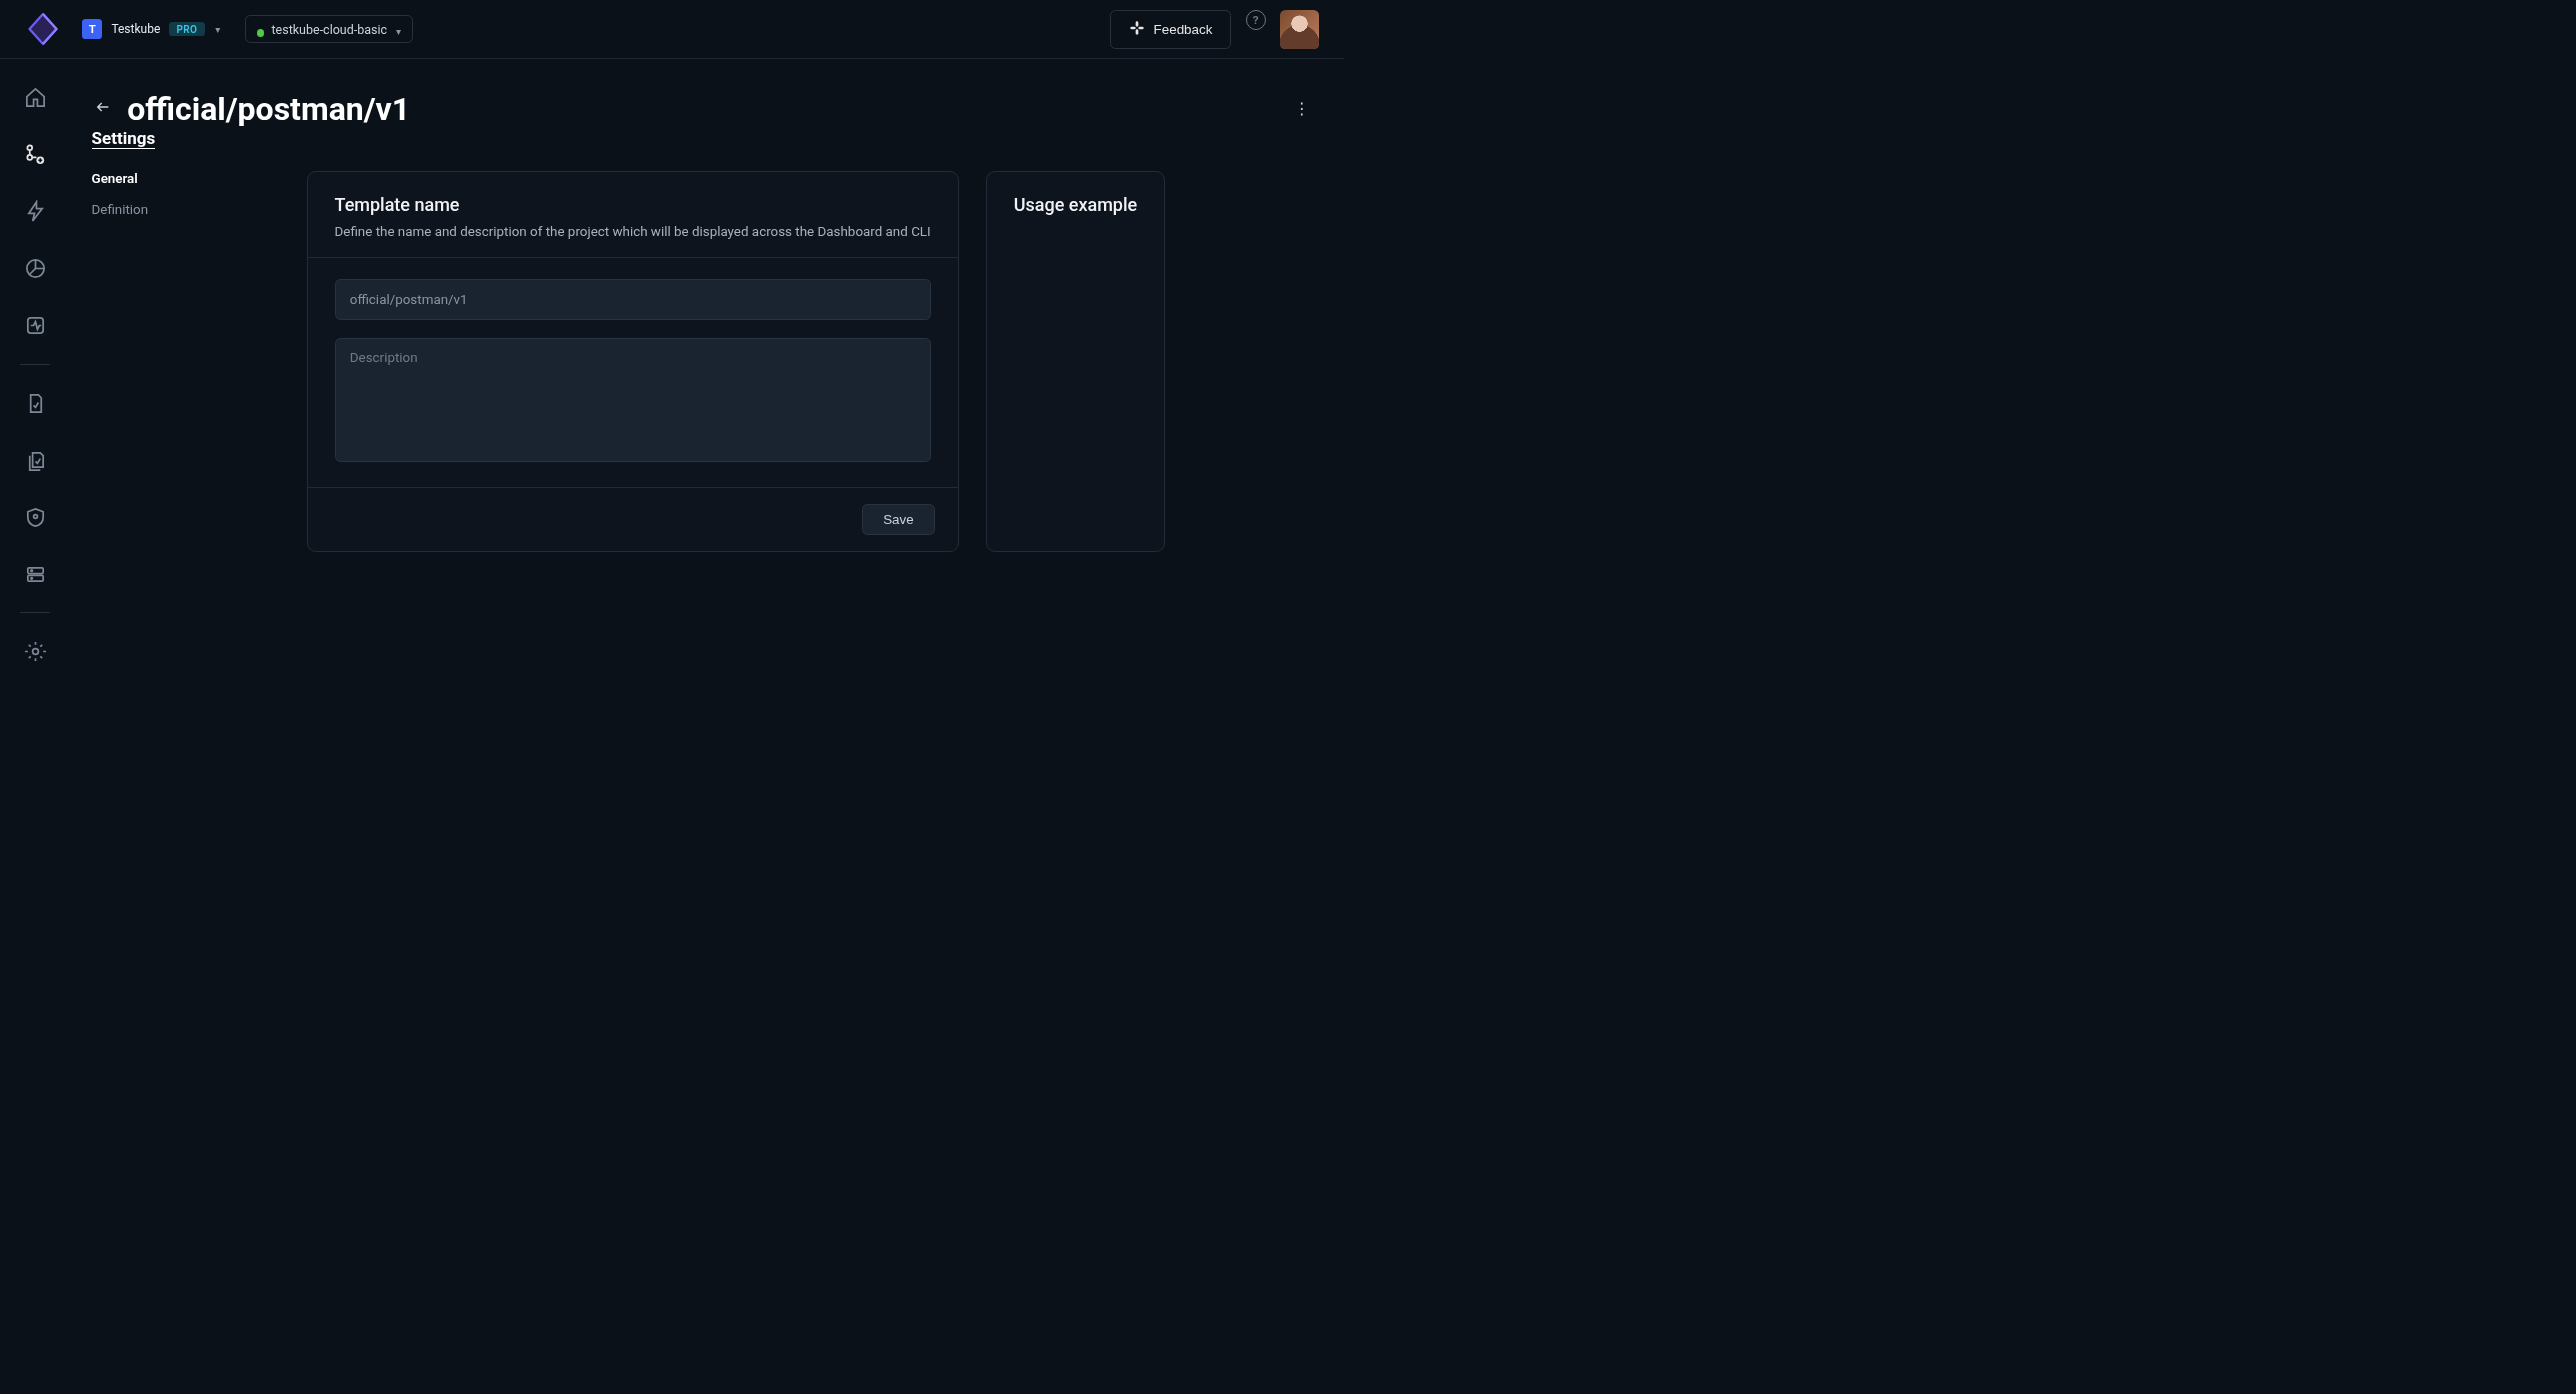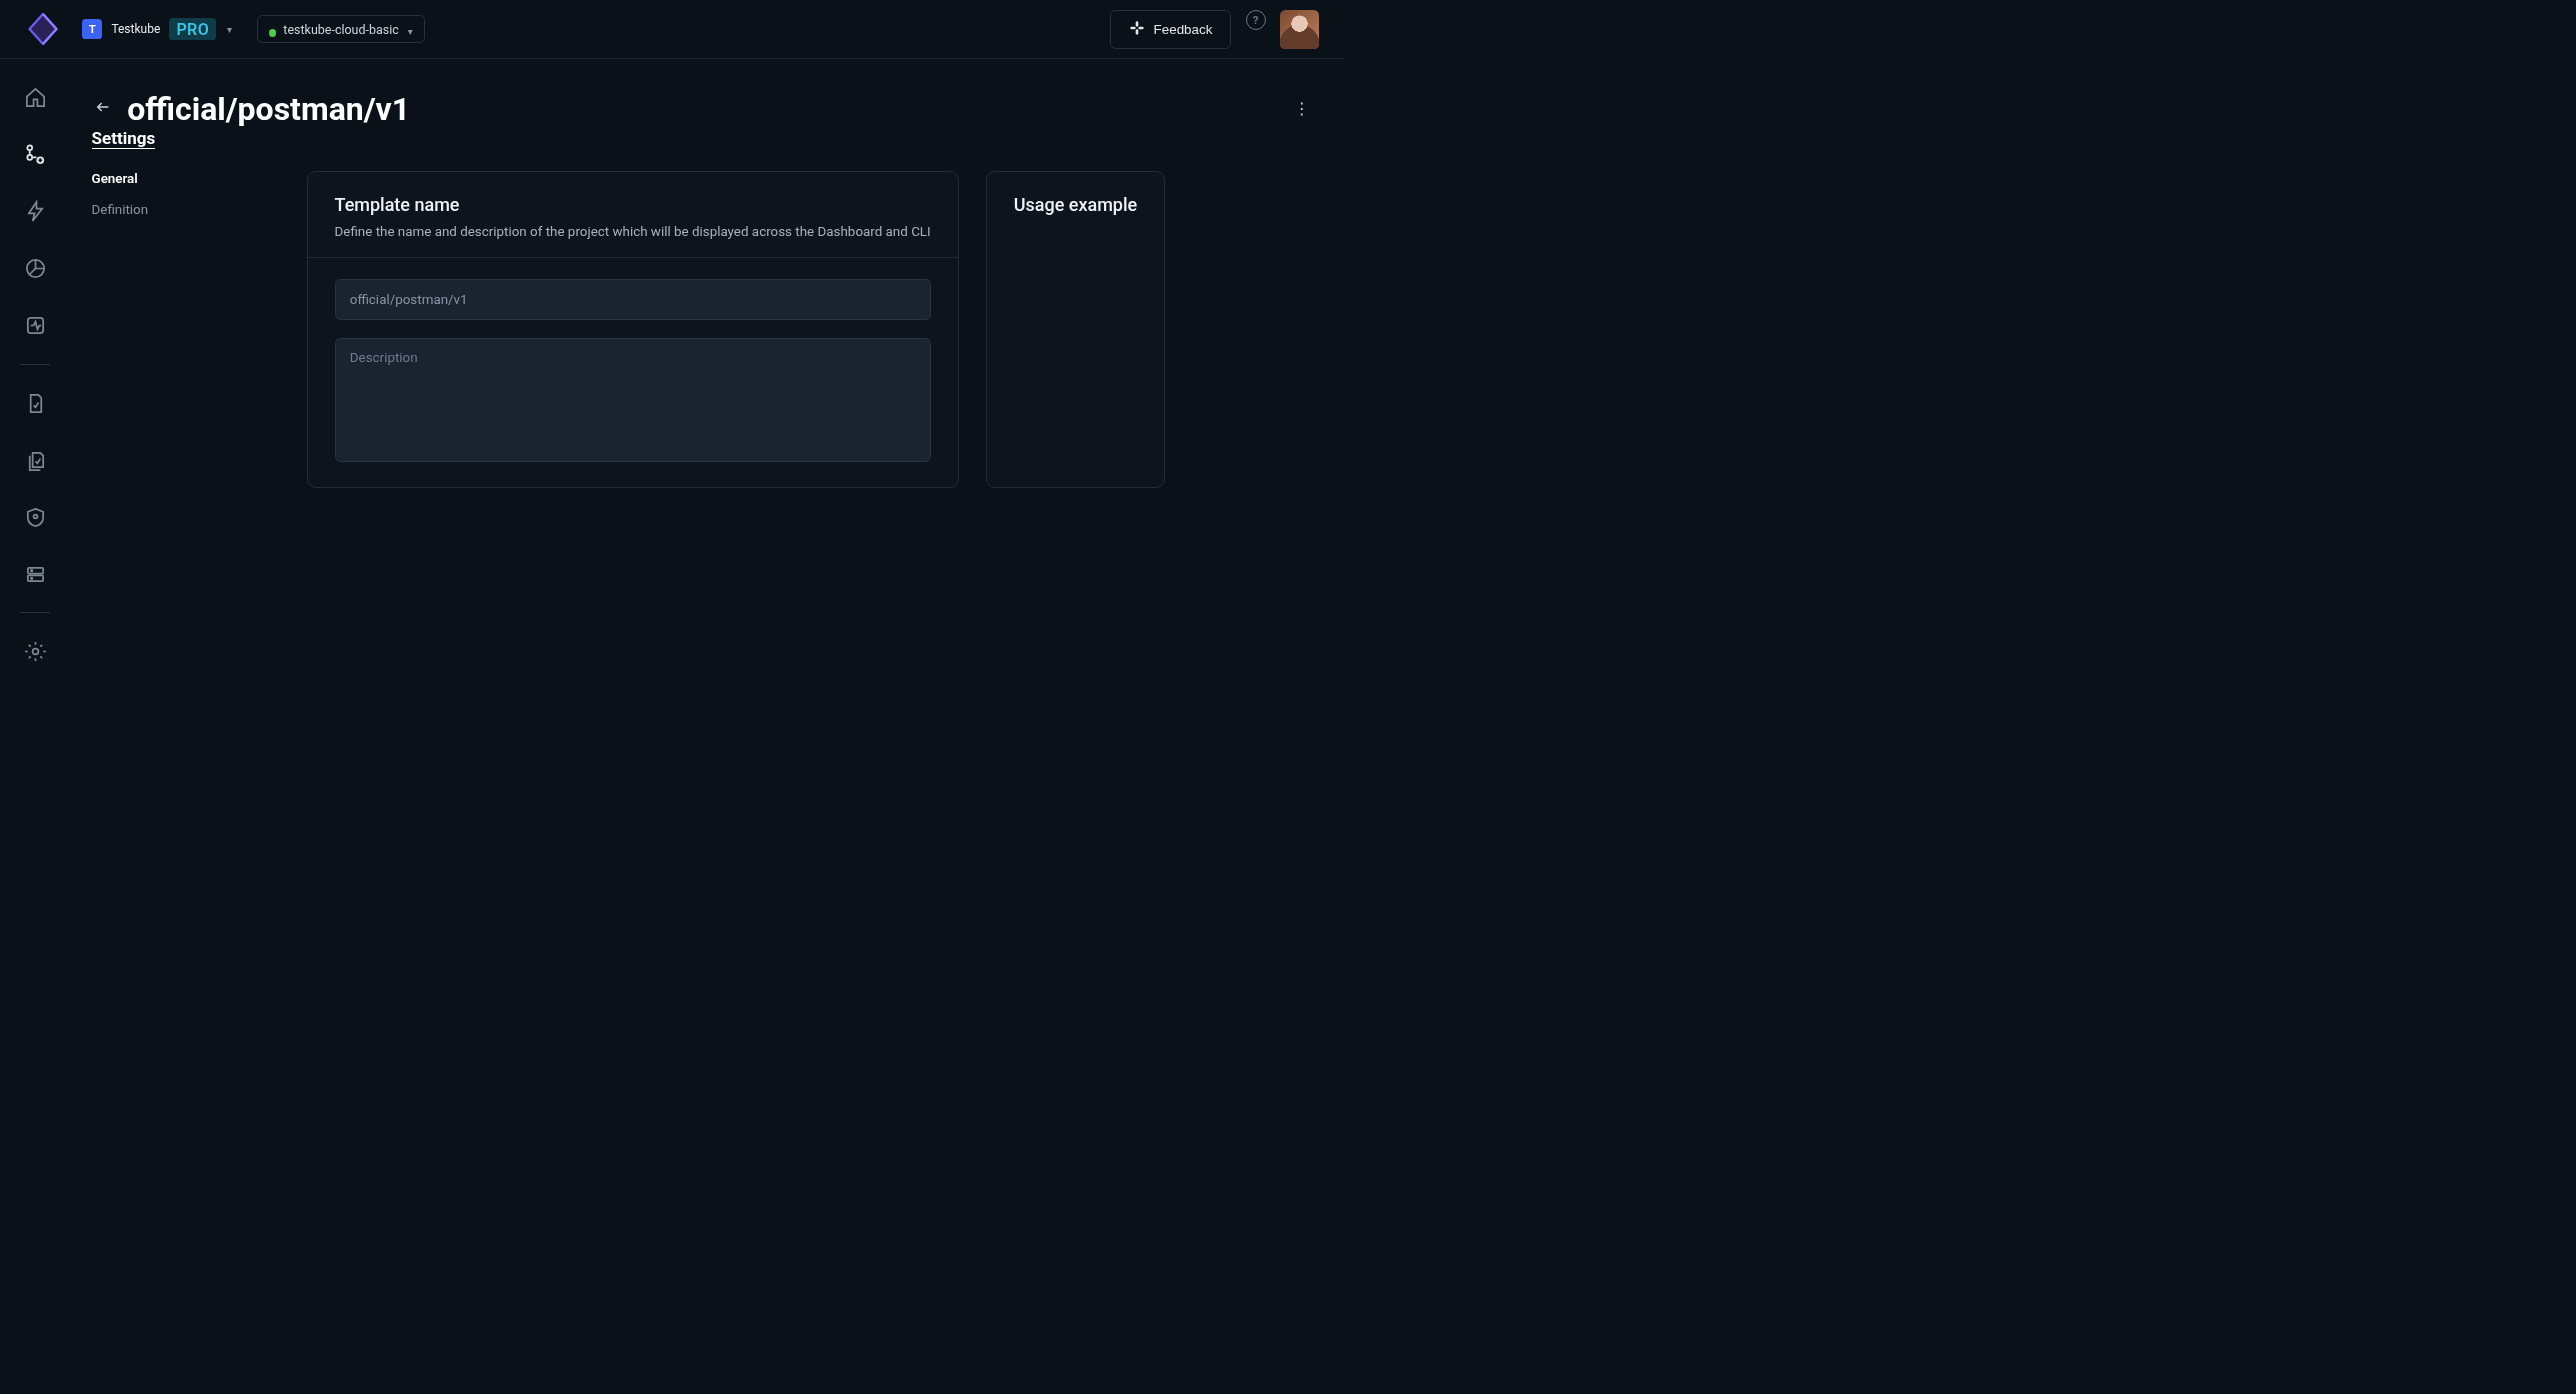--- a/index.html
+++ b/index.html
@@ -29,21 +29,21 @@
     border-radius: 5.4px;
     cursor: pointer;
   }
   .org-avatar {
     width: 20px; height: 20px; border-radius: 3.6px;
     background: #3b63f6; color: #fff; font-size: 11.7px; font-weight: 600;
     display:flex;align-items:center;justify-content:center;
   }
   .org-name { font-size: 12px; color: #e8ebef; }
   .pro-badge {
-    background: #103c4a; color: #37c6e6; font-size: 16px; font-weight: 600;
+    background: #103c4a; color: #37c6e6; font-size: 10px; font-weight: 600;
     border-radius: 3.6px; padding: 1.8px 7.2px; letter-spacing: 0.4px;
   }
   .chev { color:#8a93a1; font-size:10px; margin-left:1.8px; }
 
   .env-select {
     display:flex; align-items:flex-end; gap:7.2px;
     border:0.9px solid #2a313d; border-radius:5.4px;
     padding: 5.4px 10.8px; font-size:12.5px; color:#cbd2db; cursor:pointer;
   }
   .env-dot { width:7.2px; height:7.2px; border-radius:50%; background:#4fca45; }
@@ -257,20 +257,23 @@
       <div class="panels">
         <div class="card">
           <div class="card-header">
             <div class="card-title">Template name</div>
             <div class="card-sub">Define the name and description of the project which will be displayed across the Dashboard and CLI</div>
           </div>
           <div class="card-body">
             <input class="text-input" disabled="" value="official/postman/v1" style="">
             <textarea class="textarea" placeholder="Description" style=""></textarea>
           </div>
+          <div class="card-footer">
+            <button class="save-btn">Save</button>
+          </div>
         </div>
 
         <div class="card">
           <div class="card-header" style="border-bottom:none;">
             <div class="card-title">Usage example</div>
           </div>
         </div>
       </div>
     </div>
   </div>

